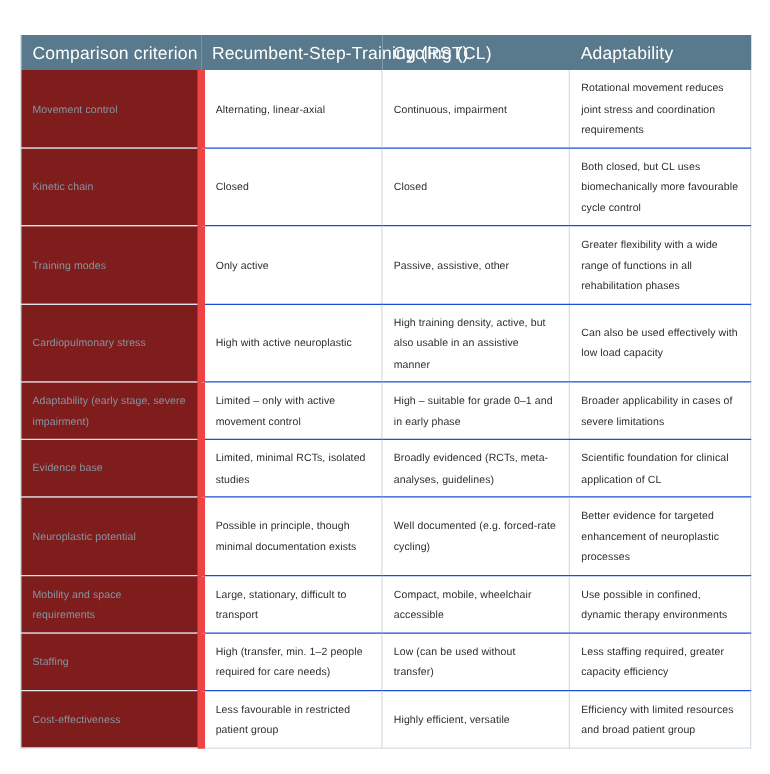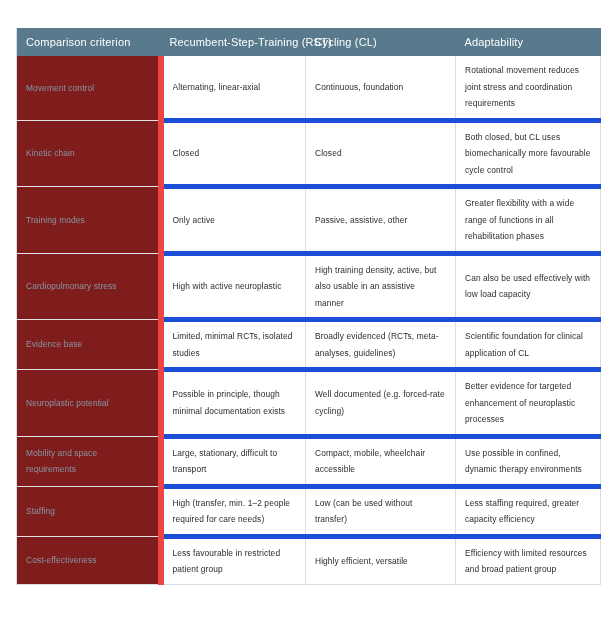--- a/index.html
+++ b/index.html
@@ -34,38 +34,38 @@
   }
   table.compare col.c1 { width: 144px; }
   table.compare col.c2 { width: 145px; }
   table.compare col.c3 { width: 150px; }
   table.compare col.c4 { width: 145px; }
 
   thead th {
     background: #587a8c;
     color: #ffffff;
     font-weight: 400;
-    font-size: 11px;
+    font-size: 14px;
     line-height: 12px;
     text-align: left;
     padding: 8px 9px 8px 9px;
     vertical-align: middle;
     letter-spacing: 0.15px;
     border: none;
     white-space: nowrap;
   }
   thead th.h4 { white-space: normal; }
 
   tbody td {
     font-size: 8.4px;
     line-height: 16.5px;
     color: #2c2c2c;
     padding: 6px 9px 6px 9px;
     vertical-align: middle;
-    border-bottom: 5px solid #1d4ed8;
+    border-bottom: 1px solid #1d4ed8;
     border-right: 1px solid #d7dee3;
     letter-spacing: 0.1px;
     background: #ffffff;
   }
   tbody td.crit {
     background: #7f1d1d;
     color: #8796a3;
     border-right: 6px solid #ef4444;
     border-bottom: 1px solid #dfe3e7;
   }
@@ -99,40 +99,46 @@
           <th class="h1">Comparison criterion</th>
           <th class="h2">Recumbent-Step-Training (RST)</th>
           <th class="h3">Cycling (CL)</th>
           <th class="h4">Adaptability</th>
         </tr>
       </thead>
       <tbody id="tbody">
           <tr>
             <td class="crit">Movement control</td>
             <td>Alternating, linear-axial</td>
-            <td>Continuous, foundation</td>
+            <td>Continuous, impairment</td>
             <td class="last-col">Rotational movement reduces joint stress and coordination requirements</td>
           </tr>
           <tr>
             <td class="crit">Kinetic chain</td>
             <td>Closed</td>
             <td>Closed</td>
             <td class="last-col">Both closed, but CL uses biomechanically more favourable cycle control</td>
           </tr>
           <tr>
             <td class="crit">Training modes</td>
             <td>Only active</td>
             <td>Passive, assistive, other</td>
             <td class="last-col">Greater flexibility with a wide range of functions in all rehabilitation phases</td>
           </tr>
           <tr>
             <td class="crit">Cardiopulmonary stress</td>
             <td>High with active neuroplastic</td>
             <td>High training density, active, but also usable in an assistive manner</td>
             <td class="last-col">Can also be used effectively with low load capacity</td>
+          </tr>
+          <tr>
+            <td class="crit">Adaptability (early stage, severe impairment)</td>
+            <td>Limited – only with active movement control</td>
+            <td>High – suitable for grade 0–1 and in early phase</td>
+            <td class="last-col">Broader applicability in cases of severe limitations</td>
           </tr>
           <tr>
             <td class="crit">Evidence base</td>
             <td>Limited, minimal RCTs, isolated studies</td>
             <td>Broadly evidenced (RCTs, meta-analyses, guidelines)</td>
             <td class="last-col">Scientific foundation for clinical application of CL</td>
           </tr>
           <tr>
             <td class="crit">Neuroplastic potential</td>
             <td>Possible in principle, though minimal documentation exists</td>

